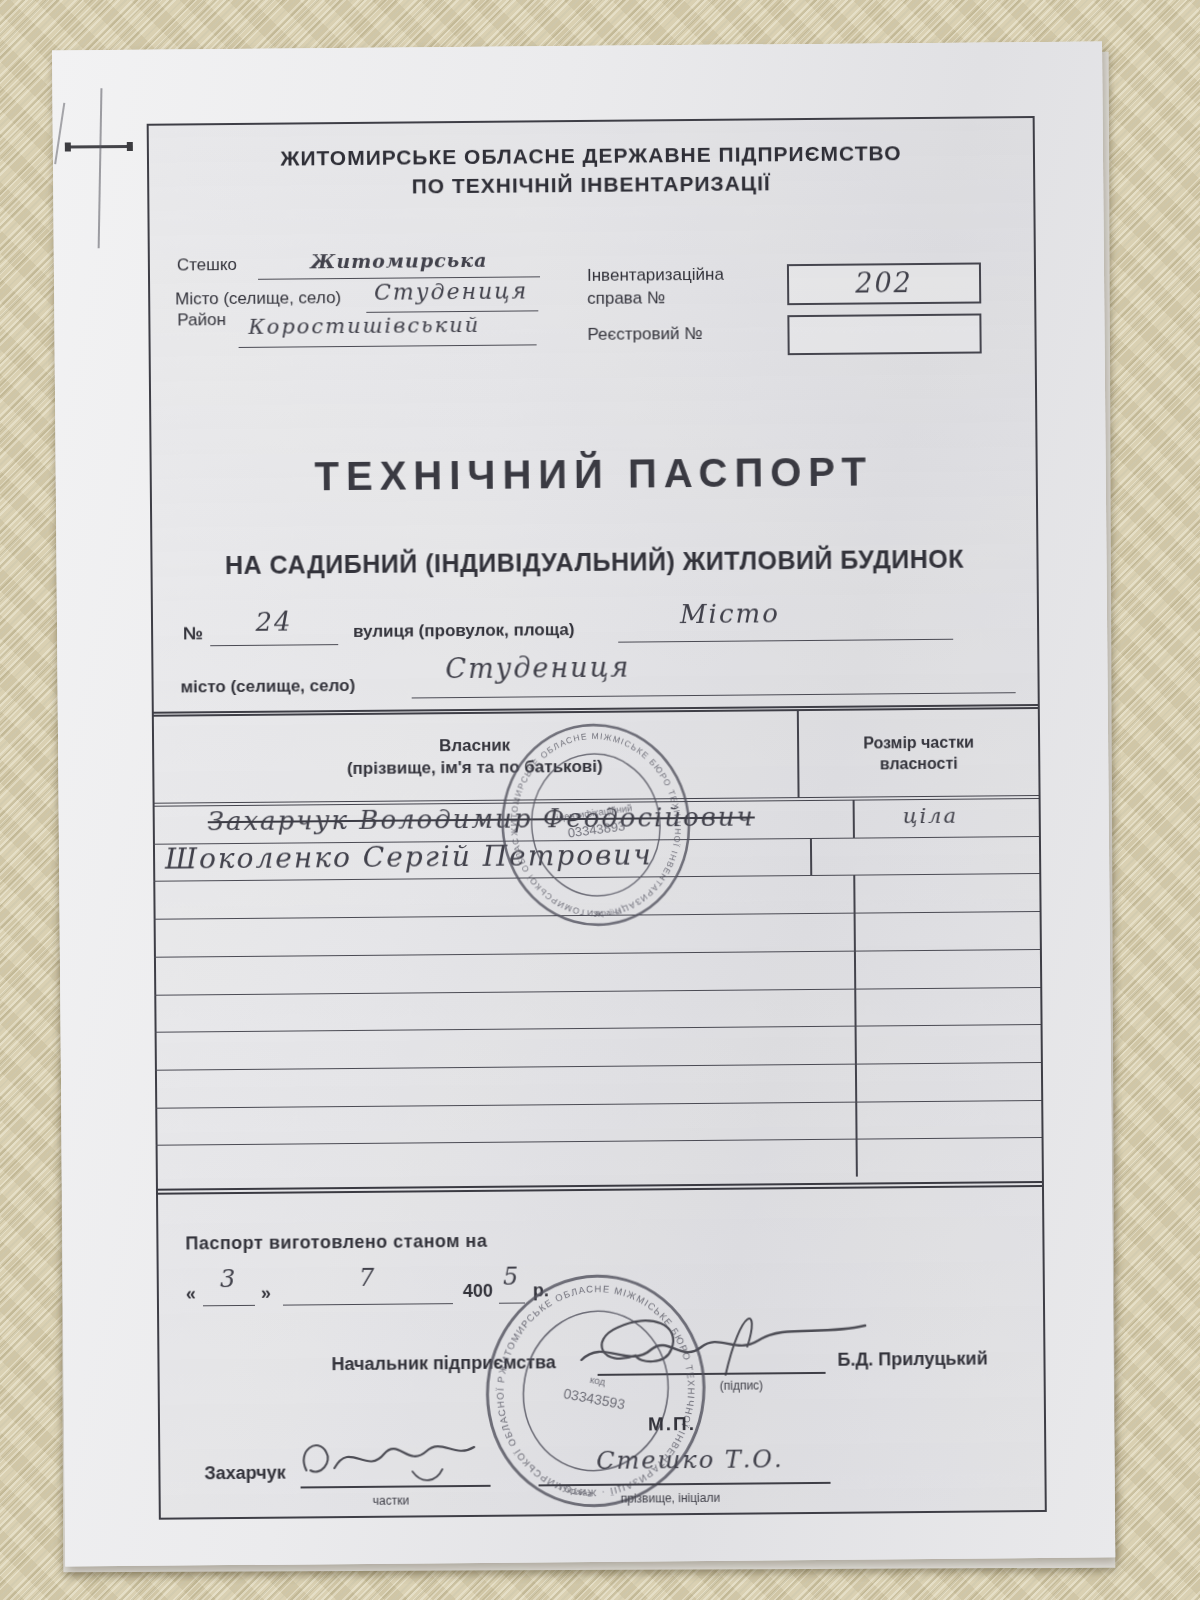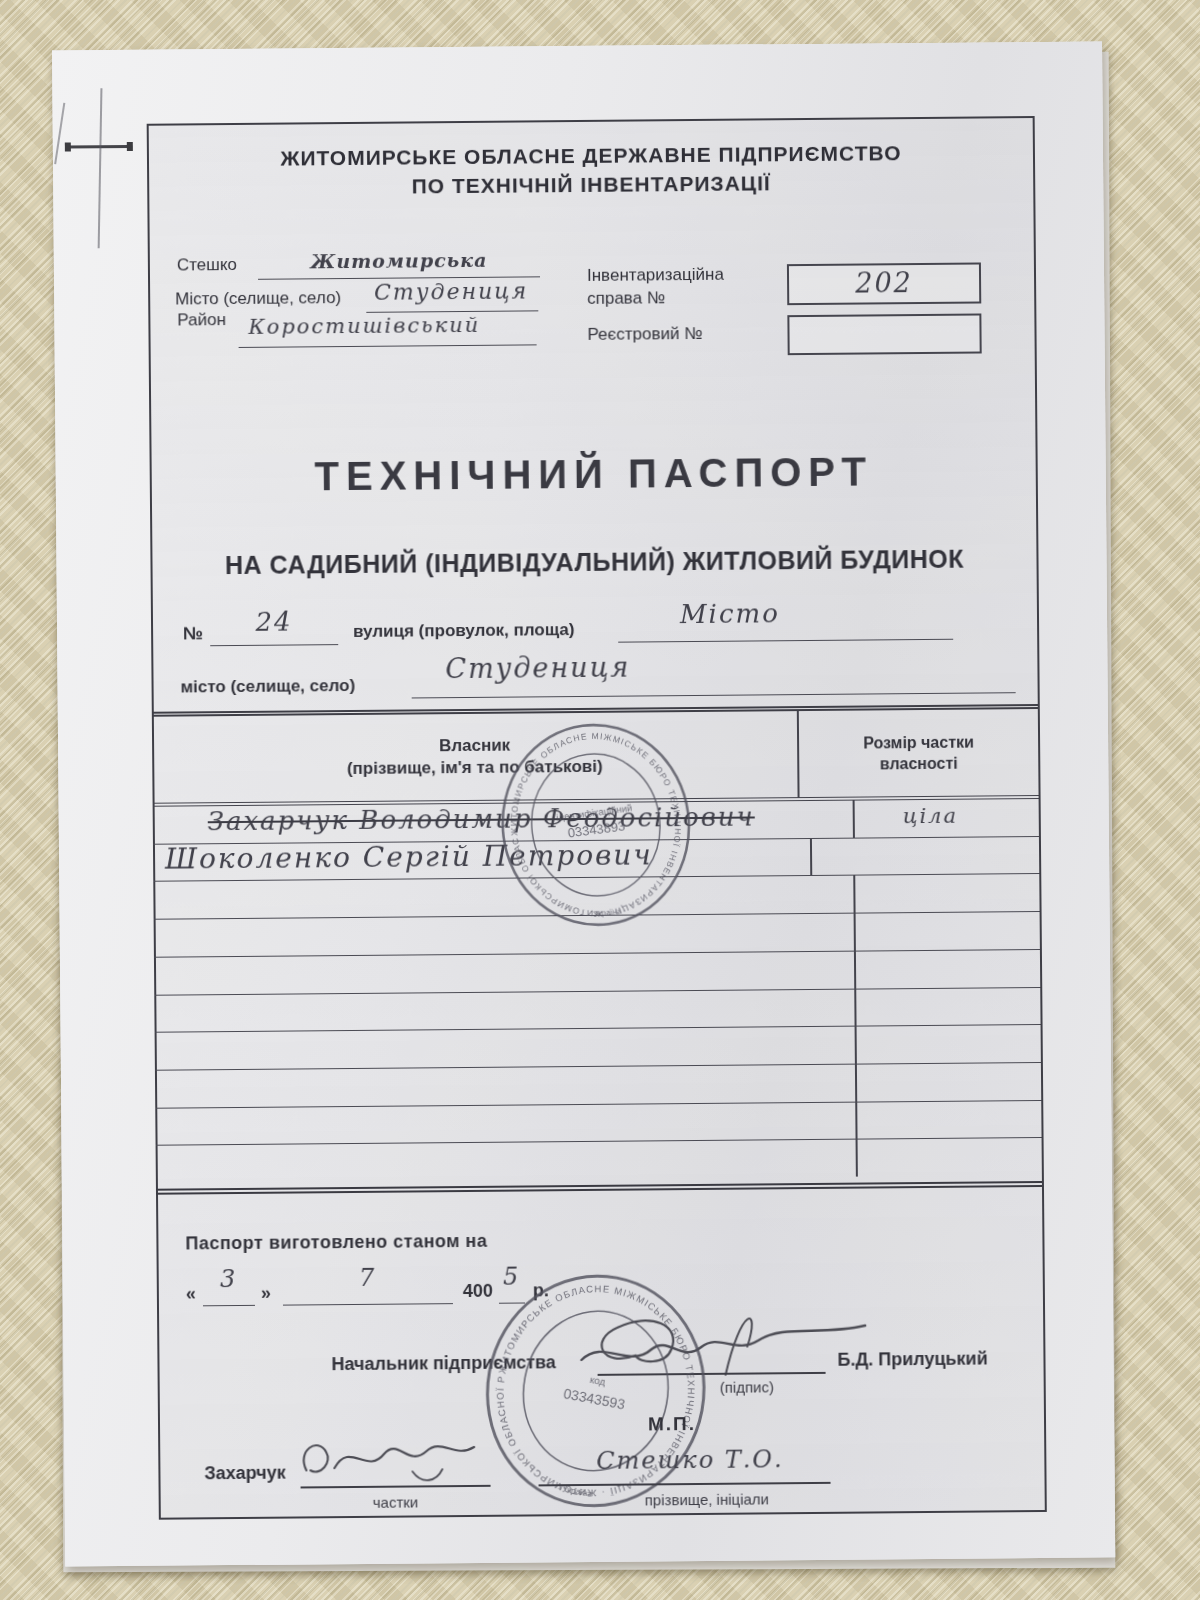--- a/index.html
+++ b/index.html
@@ -60,21 +60,21 @@
   .c-share{flex:1;border-left:2px solid #43434c;}
   .h-owner{width:645px;display:flex;flex-direction:column;justify-content:center;text-align:center;font-weight:bold;font-size:17px;line-height:22px;}
   .h-share{flex:1;border-left:2px solid #43434c;display:flex;flex-direction:column;justify-content:center;text-align:center;font-weight:bold;font-size:16px;line-height:21px;}
   .row-owner{padding-left:55px;font-size:26px;line-height:34px;margin-top:-2px;overflow:visible;}
   .row-share{padding-left:48px;font-size:21px;line-height:32px;}
   .struck{text-decoration:line-through;text-decoration-thickness:2px;text-decoration-color:#3c3c45;}
 
   .stamp{opacity:.78;}
   .stamp text{fill:#50505c;font-family:"Liberation Sans",sans-serif;}
   .stamp .ring{font-size:8.5px;letter-spacing:1.2px;}
-  .caption{font-size:15px;color:#3d3d46;}
+  .caption{font-size:12px;color:#3d3d46;}
   .sig{stroke:#393942;fill:none;stroke-linecap:round;opacity:.88;}
 </style>
 </head>
 <body>
 
 <div class="scene">
   <div class="paper-under"></div>
 
   <div class="paper">
     <div class="staple-h"></div>
@@ -240,17 +240,17 @@
         <svg class="sig abs" style="left:-6px;top:-16px;" width="200" height="60" viewBox="0 0 200 60">
           <path d="M12,40 C2,20 24,6 32,22 C38,32 26,46 16,40" stroke-width="2.1"></path>
           <path d="M40,38 C56,10 72,46 90,24 C104,8 114,38 132,22 C148,8 160,30 180,18" stroke-width="2.1"></path>
           <path d="M118,42 C128,56 142,52 148,40" stroke-width="1.8"></path>
         </svg>
       </div>
       <div class="abs caption" style="left:212px;top:1370px;">частки</div>
       <div class="abs" style="left:378px;top:1316px;width:292px;height:46px;border-bottom:2px solid #3e3e46;">
         <span class="hand" style="font-size:24px;margin-left:58px;line-height:46px;">Стешко Т.О.</span>
       </div>
-      <div class="abs caption" style="left:460px;top:1370px;margin-left:24px;">прізвище, ініціали</div>
+      <div class="abs caption" style="left:460px;top:1370px;">прізвище, ініціали</div>
 
     </div>
   </div>
 </div>
 
 </body></html>

